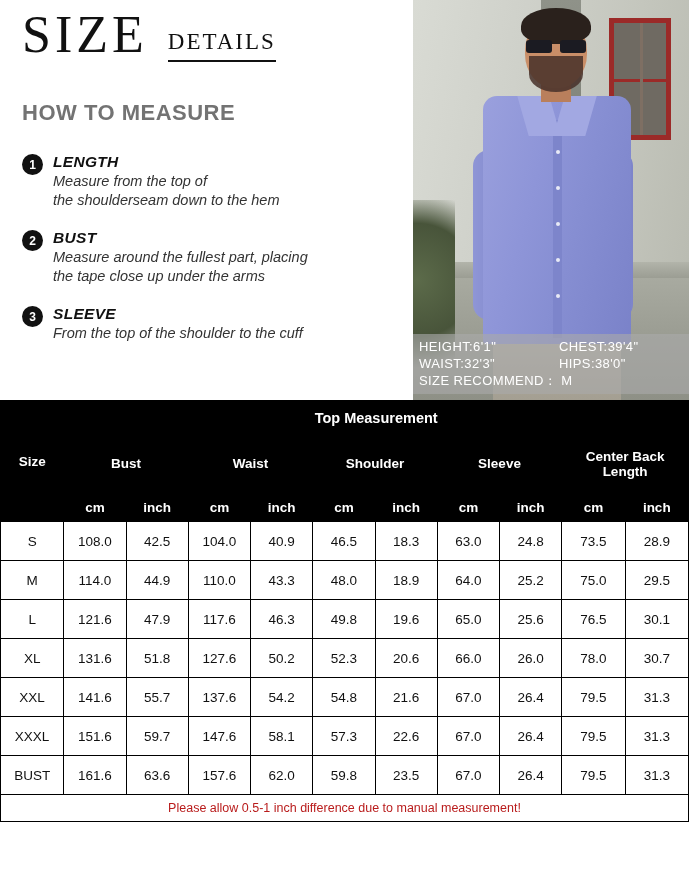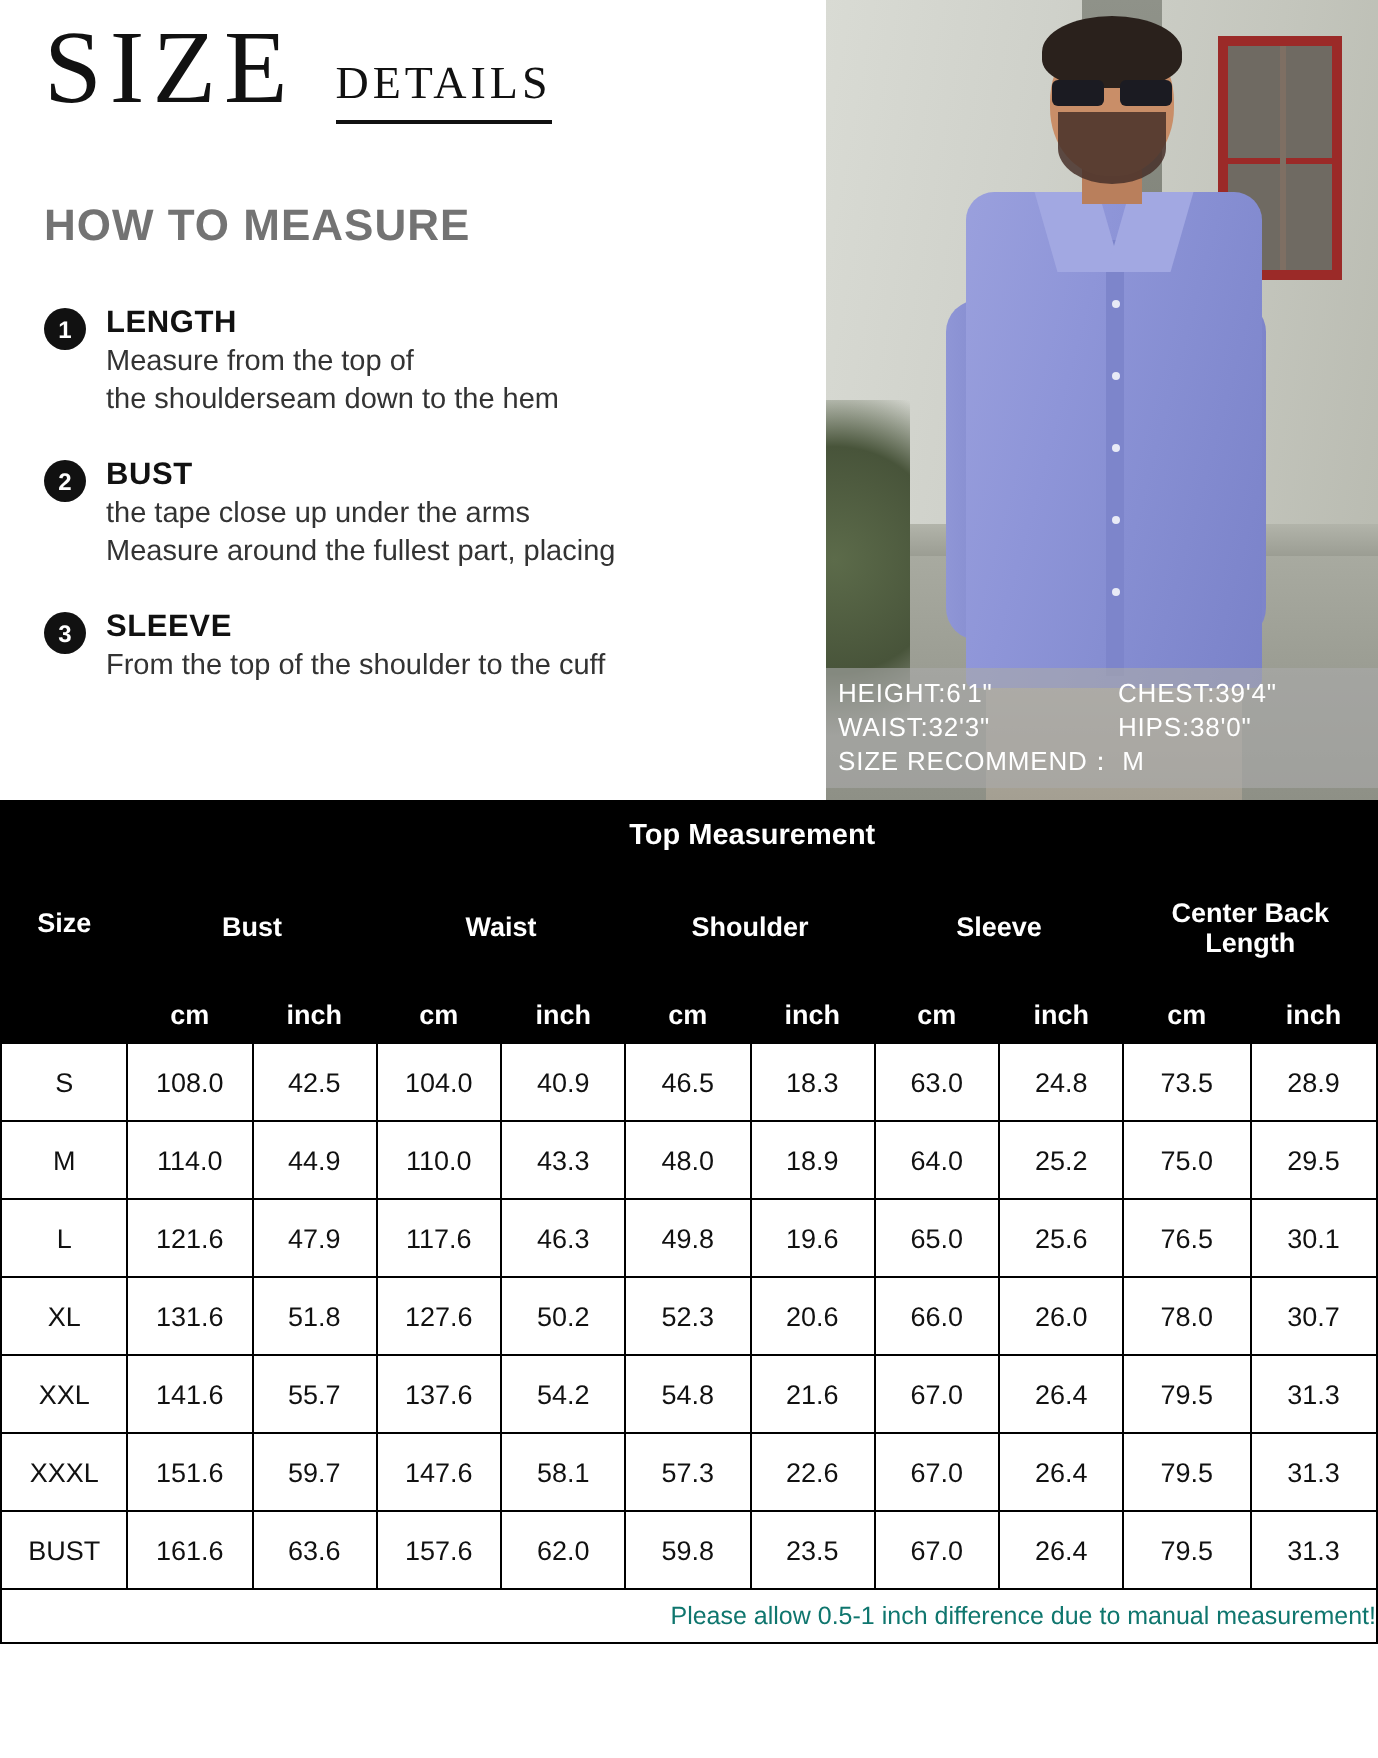--- a/index.html
+++ b/index.html
@@ -85,20 +85,21 @@
     font-size: 12px;
     font-weight: bold;
     display: flex;
     align-items: center;
     justify-content: center;
     flex: 0 0 21px;
     margin-top: 2px;
   }
   .step-body {
     margin-left: 10px;
+    font-style: italic;
   }
   .step-label {
     font-size: 15.5px;
     font-weight: bold;
     color: #111;
     letter-spacing: 0.3px;
     line-height: 19px;
   }
   .step-desc {
     font-size: 14.5px;
@@ -271,23 +272,23 @@
     font-weight: bold;
   }
   .hdr-black.big { font-size: 14.5px; }
   .row-size { height: 39px; }
   .row-size td { font-size: 13.5px; }
   .note {
     border: 1px solid #000;
     border-top: none;
     height: 26px;
     line-height: 26px;
-    text-align: right;
+    text-align: center;
     font-size: 12.5px;
-    color: #0f766e;
+    color: #b91c1c;
     background: #fff;
   }
   col.size-col { width: 63px; }
   col.unit-col { width: 62px; }
   col.cb-col { width: 63px; }
 </style>
 </head>
 <body>
 
 <div class="page">
@@ -311,22 +312,22 @@
             <div class="step-label">LENGTH</div>
             <div class="step-desc">Measure from the top of</div>
             <div class="step-desc">the shoulderseam down to the hem</div>
           </div>
         </div>
 
         <div class="step">
           <div class="bullet">2</div>
           <div class="step-body">
             <div class="step-label">BUST</div>
+            <div class="step-desc">Measure around the fullest part, placing</div>
             <div class="step-desc">the tape close up under the arms</div>
-            <div class="step-desc">Measure around the fullest part, placing</div>
           </div>
         </div>
 
         <div class="step">
           <div class="bullet">3</div>
           <div class="step-body">
             <div class="step-label">SLEEVE</div>
             <div class="step-desc">From the top of the shoulder to the cuff</div>
           </div>
         </div>

